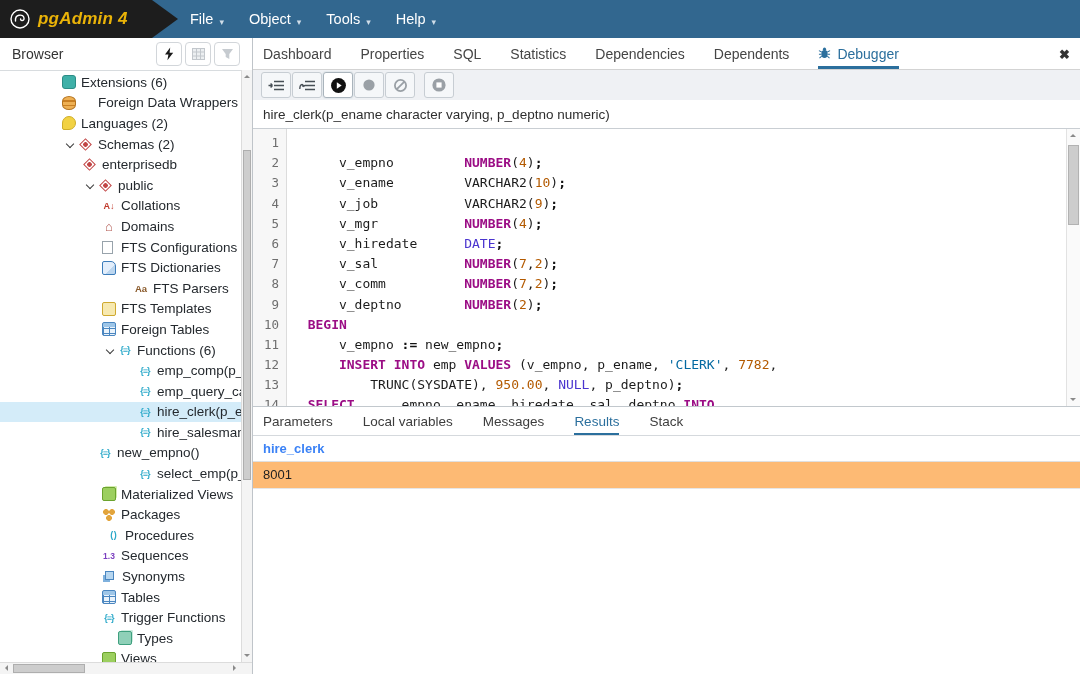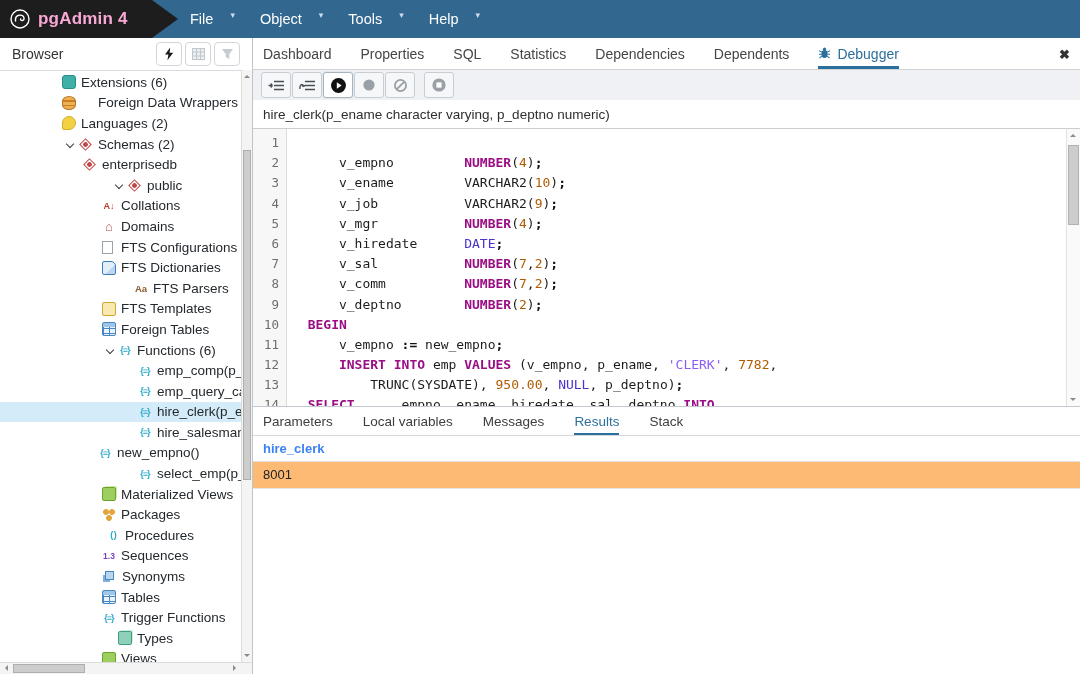--- a/index.html
+++ b/index.html
@@ -5,23 +5,23 @@
   html,body{margin:0;padding:0;background:#888;}
   .app{position:relative;width:1080px;height:674px;background:#fff;overflow:hidden;
        font-family:"Liberation Sans",sans-serif;color:#222;}
 
   
   .hdr{position:absolute;left:0;top:0;width:1080px;height:38px;background:#32678f;}
   .hdr-logo{position:absolute;left:0;top:0;width:178px;height:38px;background:#1d1d1d;
             clip-path:polygon(0 0,152px 0,178px 19px,152px 38px,0 38px);
             display:flex;align-items:center;}
   .hdr-logo svg{margin-left:9px;}
-  .hdr-title{color:#f9a8d4;font-size:17px;font-weight:bold;margin-left:7px;letter-spacing:.2px;}
+  .hdr-title{color:#eab308;font-size:17px;font-weight:bold;margin-left:7px;letter-spacing:.2px;font-style:italic;}
   .menus{position:absolute;left:184px;top:0;height:38px;display:flex;align-items:center;gap:13px;}
-  .menu-item{display:flex;align-items:flex-start;gap:17px;padding:0 6px;color:#fff;font-size:14.5px;cursor:default;}
+  .menu-item{display:flex;align-items:flex-end;gap:6px;padding:0 6px;color:#fff;font-size:14.5px;cursor:default;}
   .menu-item .caret{font-size:9px;color:#cfdde8;line-height:1;}
 
   
   .left{position:absolute;left:0;top:38px;width:253px;bottom:0;background:#fff;
         border-right:1px solid #bfc4c9;box-sizing:border-box;}
   .browser-head{position:absolute;left:0;top:0;right:0;height:32px;border-bottom:1px solid #d8dcdf;
                 display:flex;align-items:center;background:#fff;}
   .browser-title{font-size:14px;color:#333;margin-left:12px;flex:1;}
   .bh-btns{display:flex;gap:3px;margin-right:12px;}
   .bh-btn{width:24px;height:22px;border:1px solid #d2d6da;border-radius:4px;background:#fff;
@@ -100,21 +100,21 @@
 
   .editor{position:absolute;left:0;top:91px;right:0;height:277px;overflow:hidden;background:#fff;}
   .gutter{position:absolute;left:0;top:0;bottom:0;width:34px;background:#f7f7f7;border-right:1px solid #dcdcdc;
           box-sizing:border-box;padding-top:4px;text-align:right;}
   .gline{height:20.2px;line-height:20.2px;padding-right:7px;color:#6e6e6e;
          font:12.5px/20.2px "DejaVu Sans Mono",monospace;}
   .codearea{position:absolute;left:34px;top:0;right:14px;bottom:0;padding:4px 0 0 5px;
             font:13px/20.2px "DejaVu Sans Mono",monospace;white-space:pre;overflow:hidden;}
   .cline{height:20.2px;}
   .tk-p{color:#1c1c1c;} .tk-k{color:#9b0d85;font-weight:bold;} .tk-n{color:#b35a00;}
-  .tk-s{color:#8b5cf6;} .tk-a{color:#4a34cf;} .tk-o{color:#111;font-weight:bold;}
+  .tk-s{color:#0369a1;} .tk-a{color:#4a34cf;} .tk-o{color:#111;font-weight:bold;}
   .ed-vsb{position:absolute;right:0;top:0;bottom:0;width:14px;background:#fafafa;border-left:1px solid #e2e2e2;box-sizing:border-box;}
   .ed-vsb .thumb{position:absolute;left:1px;right:1px;top:16px;height:80px;background:#cdcdcd;border:1px solid #b2b2b2;box-sizing:border-box;}
   .ed-vsb .arr.up{left:3px;} .ed-vsb .arr.down{left:3px;}
 
   .bottom{position:absolute;left:0;top:368px;right:0;bottom:0;border-top:1px solid #c2c8cd;background:#fff;}
   .btabs{position:absolute;left:0;top:0;right:0;height:29px;border-bottom:1px solid #d5d9dd;
          display:flex;align-items:center;padding-left:10px;box-sizing:border-box;}
   .btab{height:100%;display:flex;align-items:center;margin-right:30px;font-size:13.5px;color:#3d3d3d;
         border-bottom:2px solid rgba(0,0,0,0);box-sizing:border-box;padding-top:2px;}
   .btab.active{color:#2b6f9d;border-bottom-color:#2b6f9d;}
@@ -194,21 +194,21 @@
         </div>
         <div class="tree-row" style="padding-left: 62px;">
           <span class="chev down"></span>
           <span class="ticon schemas-icon"></span>
           <span class="tlabel">Schemas (2)</span>
         </div>
         <div class="tree-row" style="padding-left: 82px;">
           <span class="ticon schema-icon"></span>
           <span class="tlabel">enterprisedb</span>
         </div>
-        <div class="tree-row" style="padding-left: 82px; margin-left: 29px;">
+        <div class="tree-row" style="padding-left: 82px;">
           <span class="chev down"></span>
           <span class="ticon schema-icon"></span>
           <span class="tlabel">public</span>
         </div>
         <div class="tree-row" style="padding-left: 102px;">
           <span class="ticon collations-icon"></span>
           <span class="tlabel">Collations</span>
         </div>
         <div class="tree-row" style="padding-left: 102px;">
           <span class="ticon domains-icon"></span>

